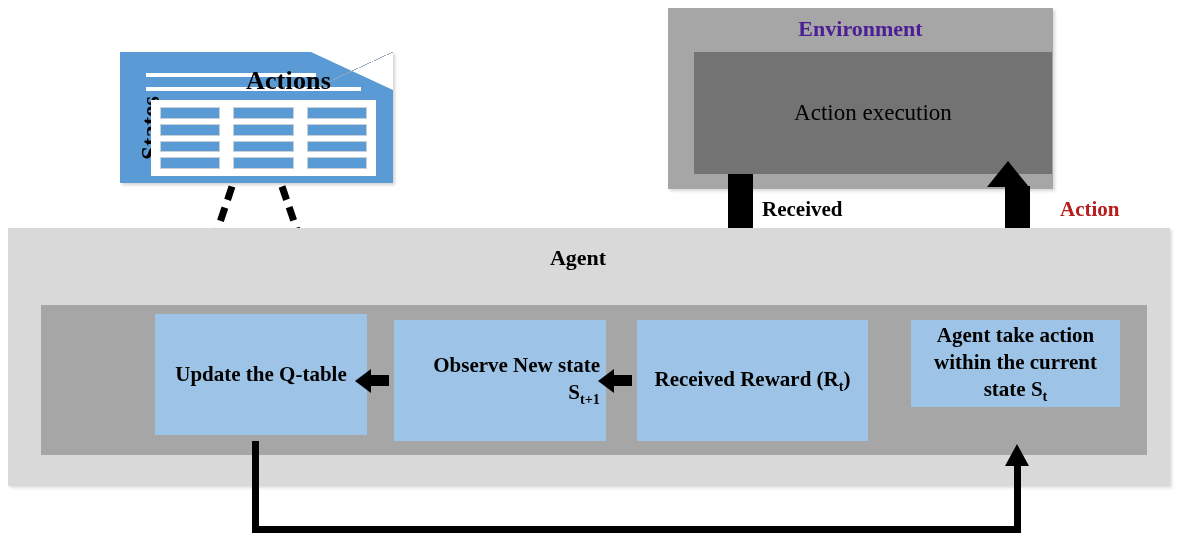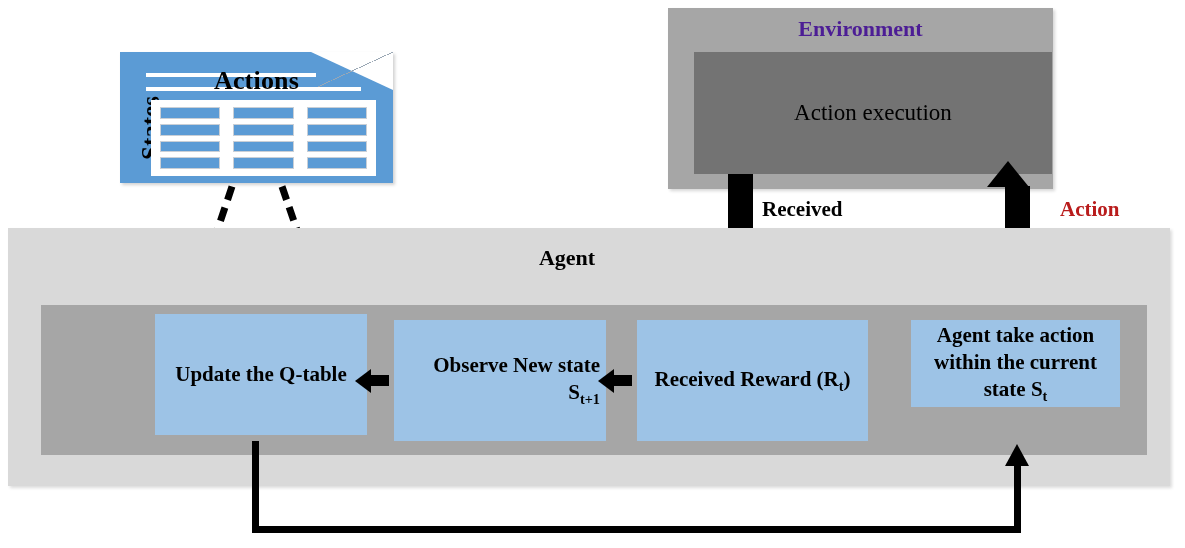--- a/index.html
+++ b/index.html
@@ -43,20 +43,21 @@
   }
   #rule-1 { left: 26px; top: 21px; width: 170px; }
   #rule-2 { left: 26px; top: 35px; width: 215px; }
   #actions-label {
     left: 0; top: 14px; width: 273px;
     text-align: center;
     font-size: 26px;
     font-weight: bold;
     color: #000000;
     letter-spacing: 0.2px;
+    padding-left: 32px;
   }
   #states-label {
     left: -24px; top: 62px;
     width: 110px;
     text-align: center;
     font-size: 25px;
     font-weight: bold;
     color: #000000;
     transform: rotate(-90deg);
     transform-origin: center center;
@@ -110,21 +111,21 @@
   }
 
   
   #agent-outer {
     left: 8px; top: 228px;
     width: 1162px; height: 258px;
     background: #D9D9D9;
     box-shadow: 2px 2px 3px rgba(0,0,0,0.14);
   }
   #agent-title {
-    left: 0; top: 245px; width: 1134px;
+    left: 11px; top: 245px; width: 1134px;
     text-align: center;
     font-size: 22px;
     font-weight: bold;
     color: #000000;
   }
   #agent-inner {
     left: 41px; top: 305px;
     width: 1106px; height: 150px;
     background: #A6A6A6;
   }

